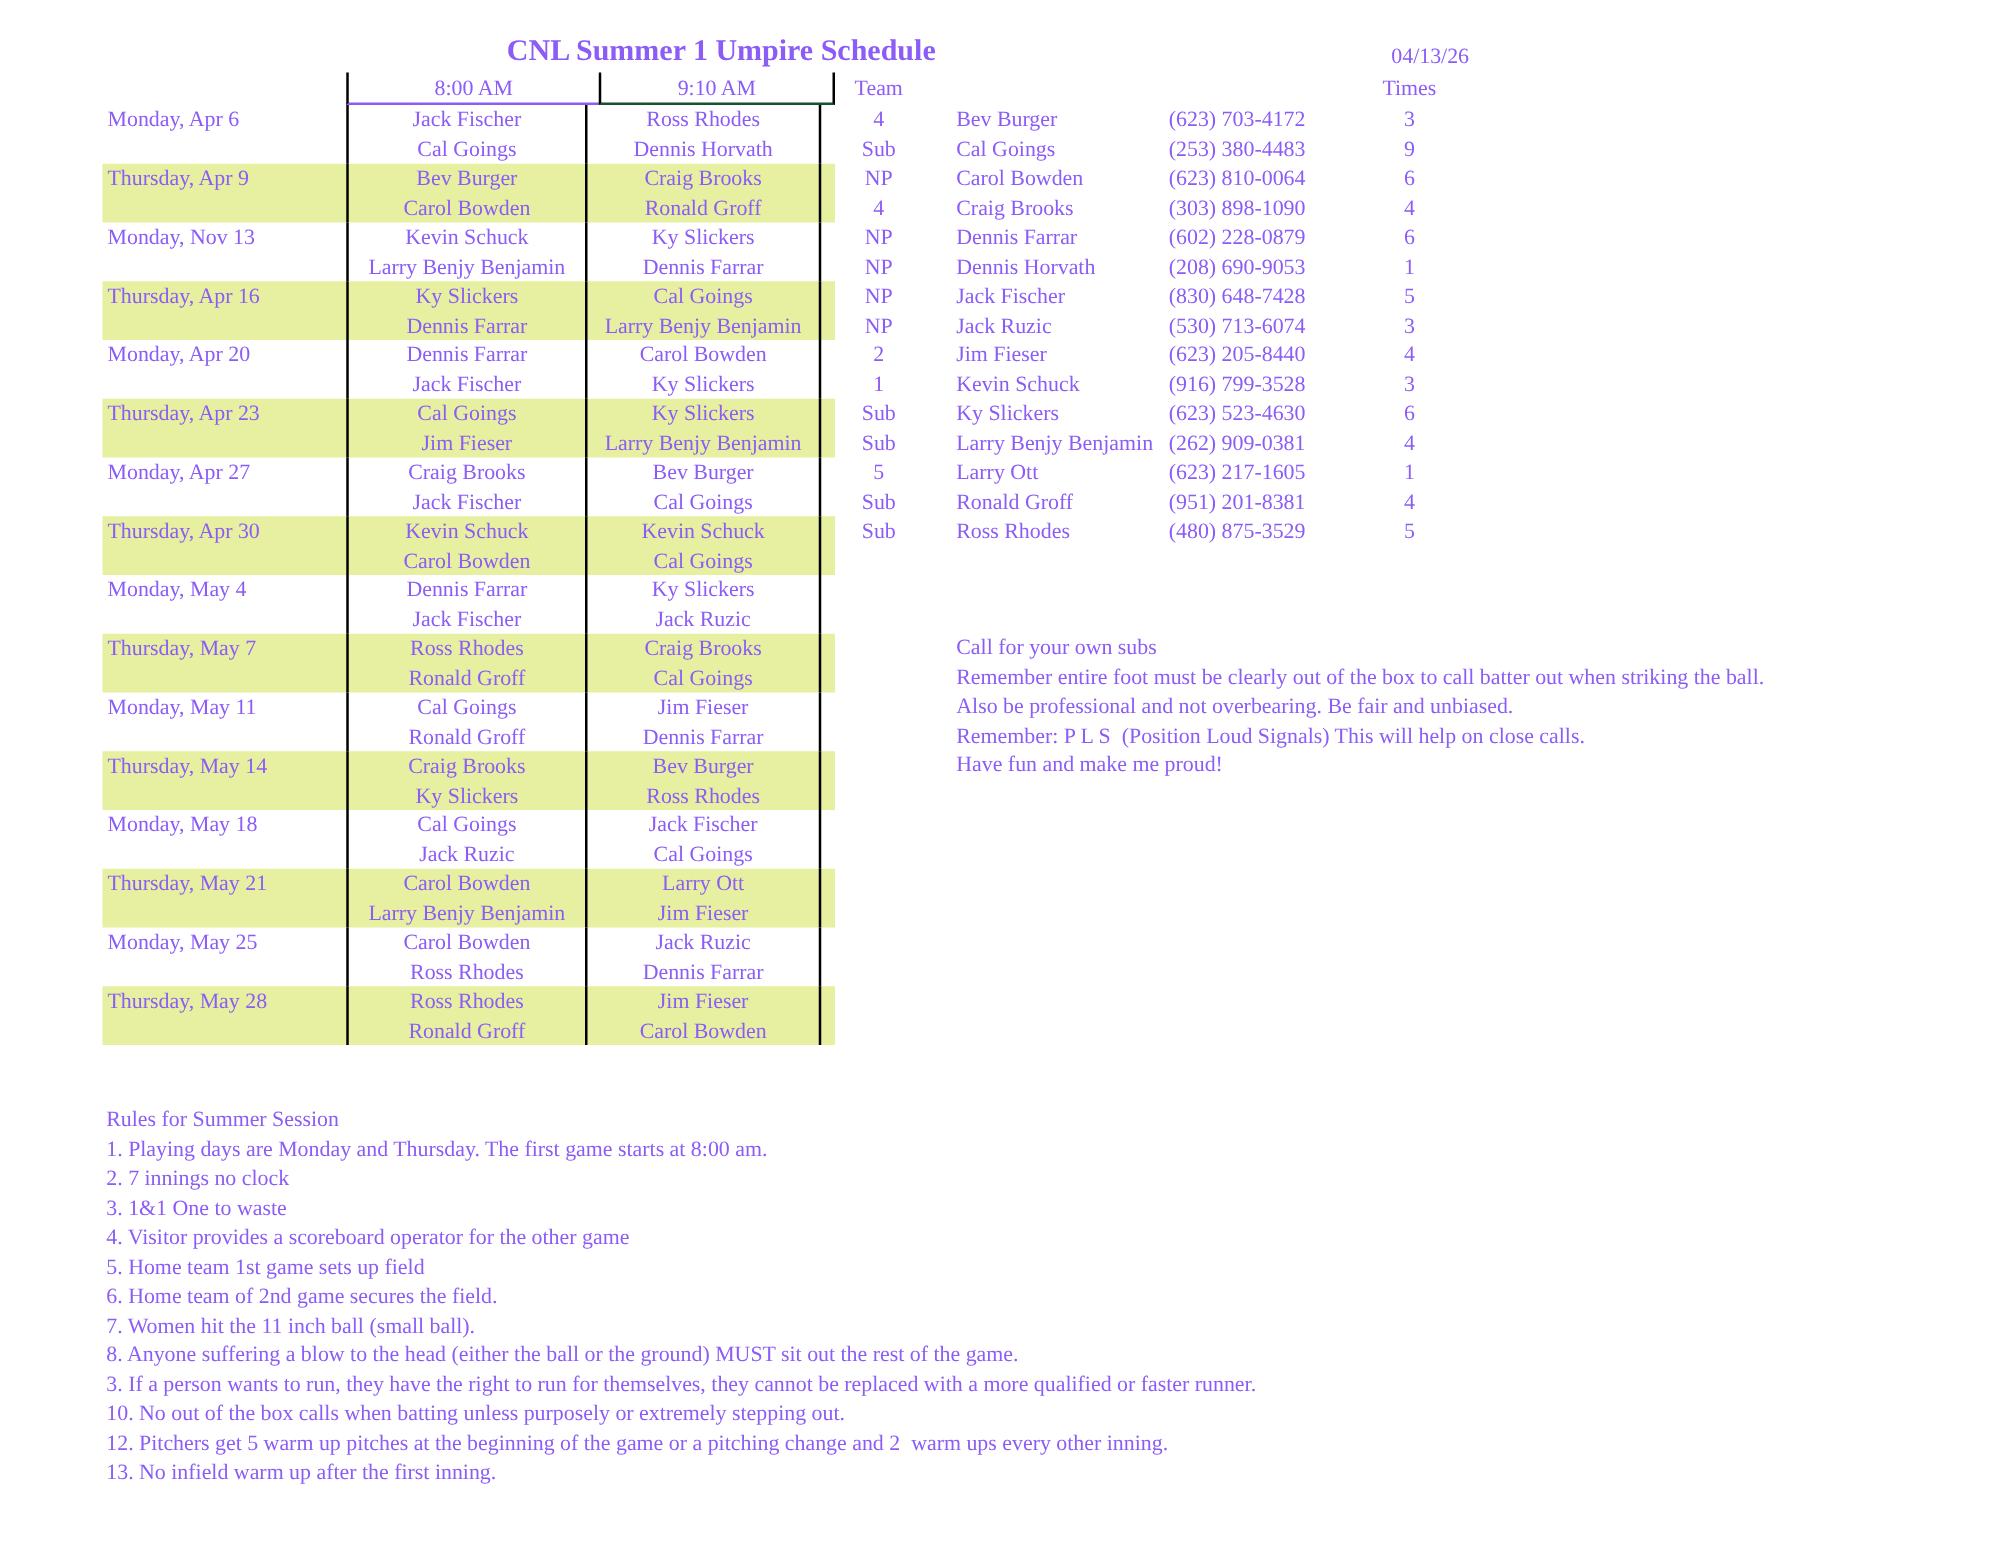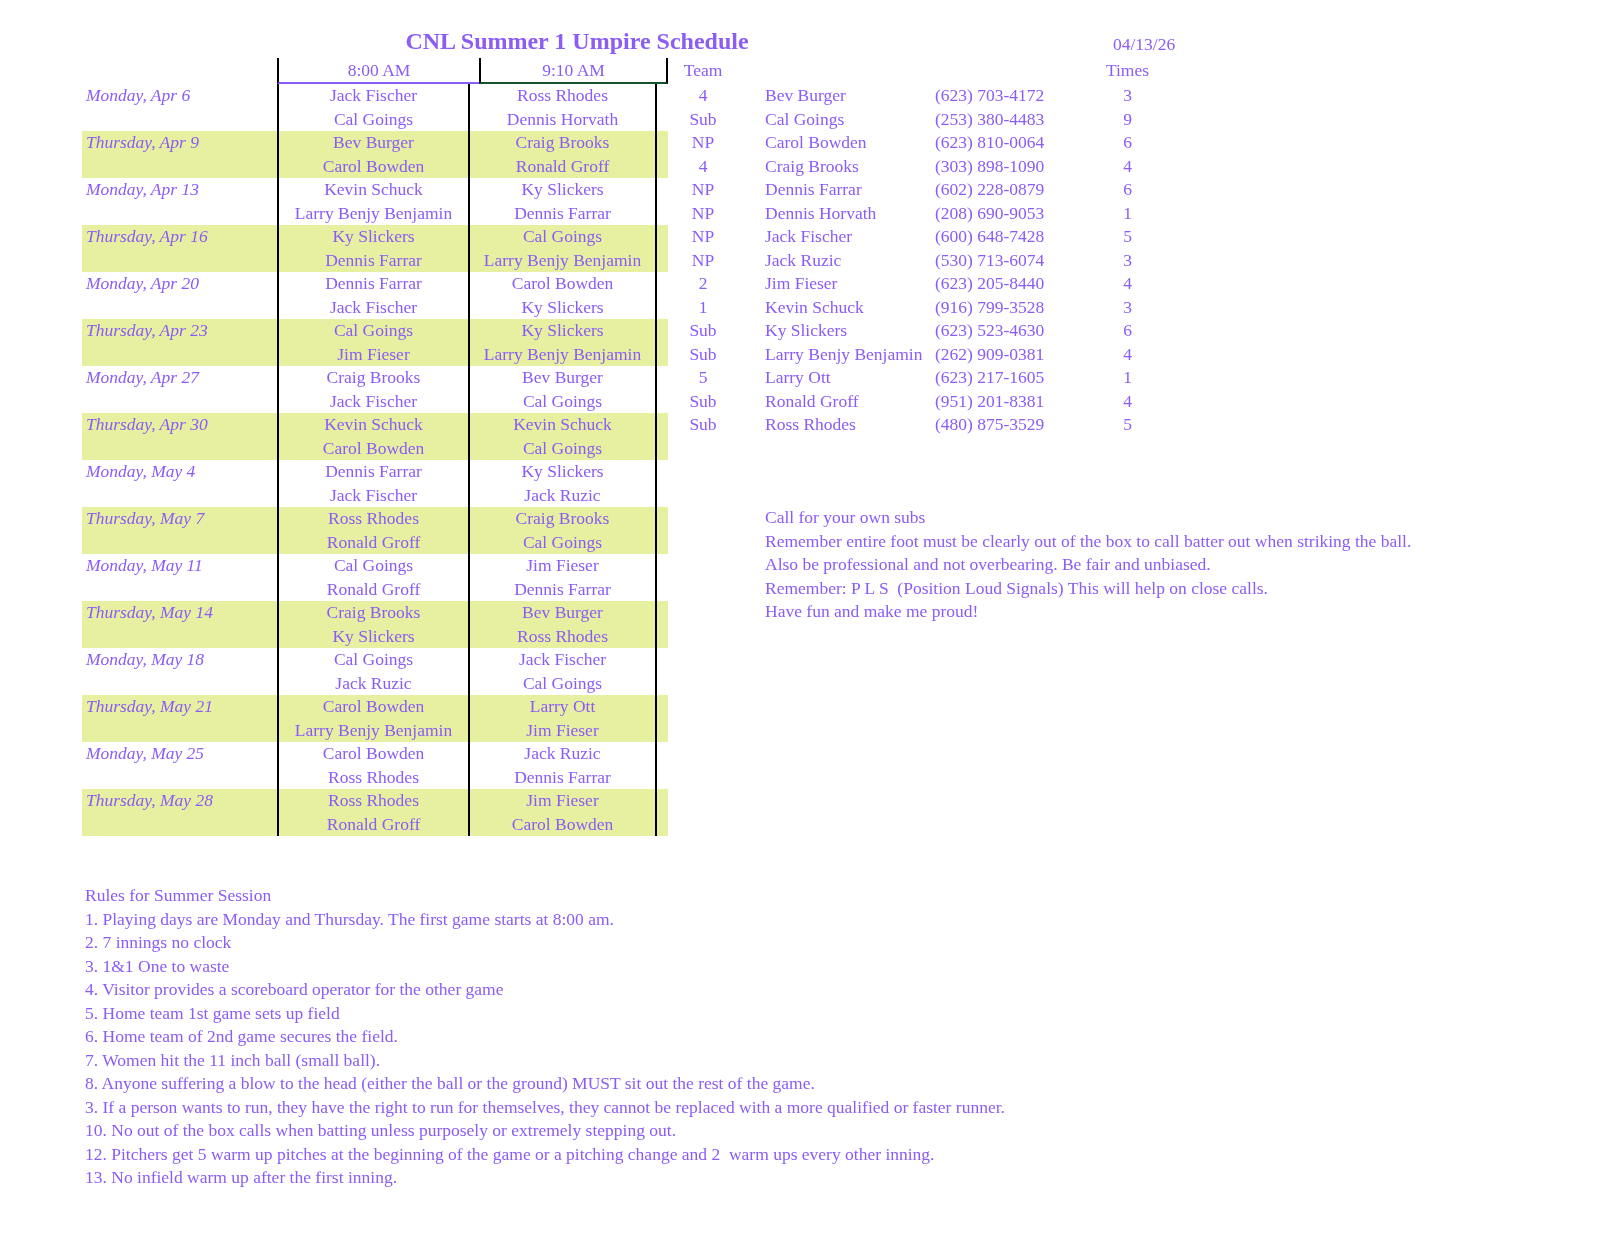--- a/index.html
+++ b/index.html
@@ -12,21 +12,21 @@
   
   .schedule{position:absolute;left:82px;top:58px;}
   .sched-head{display:flex;height:26px;}
   .h-date{width:195px;}
   .h-c1{width:202px;box-sizing:border-box;border-left:2px solid #000;border-bottom:2px solid #8b5cf6;
         text-align:center;line-height:24px;}
   .h-c2{width:189px;box-sizing:border-box;border-left:2px solid #000;border-right:2px solid #000;
         border-bottom:2px solid #14532d;text-align:center;line-height:24px;}
   .day{display:flex;height:47px;}
   .day.hl{background:var(--hl,#e7f0a0);}
-  .d-date{width:195px;box-sizing:border-box;padding-left:4px;white-space:nowrap;font-style:italic;}
+  .d-date{width:195px;box-sizing:border-box;padding-left:4px;white-space:nowrap;}
   .d-c1{width:191px;box-sizing:border-box;border-left:2px solid #000;text-align:center;}
   .d-c2{width:189px;box-sizing:border-box;border-left:2px solid #000;border-right:2px solid #000;text-align:center;}
   .line{height:23.5px;line-height:23.5px;white-space:nowrap;}
 
   
   .roster{position:absolute;left:658px;top:58px;}
   .roster-head{display:flex;height:26px;line-height:24px;}
   .r-team{width:90px;text-align:center;}
   .r-gap{width:17px;}
   .r-name{width:170px;white-space:nowrap;}
@@ -73,21 +73,21 @@
       <div class="line">Bev Burger</div>
       <div class="line">Carol Bowden</div>
     </div>
     <div class="d-c2">
       <div class="line">Craig Brooks</div>
       <div class="line">Ronald Groff</div>
     </div>
   </div>
 
   <div class="day">
-    <div class="d-date line">Monday, Apr 13</div>
+    <div class="d-date line">Monday, Nov 13</div>
     <div class="d-c1">
       <div class="line">Kevin Schuck</div>
       <div class="line">Larry Benjy Benjamin</div>
     </div>
     <div class="d-c2">
       <div class="line">Ky Slickers</div>
       <div class="line">Dennis Farrar</div>
     </div>
   </div>
 
@@ -303,21 +303,21 @@
     <div class="r-gap"></div>
     <div class="r-name">Dennis Horvath</div>
     <div class="r-phone">(208) 690-9053</div>
     <div class="r-times">1</div>
   </div>
 
   <div class="r-row">
     <div class="r-team">NP</div>
     <div class="r-gap"></div>
     <div class="r-name">Jack Fischer</div>
-    <div class="r-phone">(600) 648-7428</div>
+    <div class="r-phone">(830) 648-7428</div>
     <div class="r-times">5</div>
   </div>
 
   <div class="r-row">
     <div class="r-team">NP</div>
     <div class="r-gap"></div>
     <div class="r-name">Jack Ruzic</div>
     <div class="r-phone">(530) 713-6074</div>
     <div class="r-times">3</div>
   </div>

